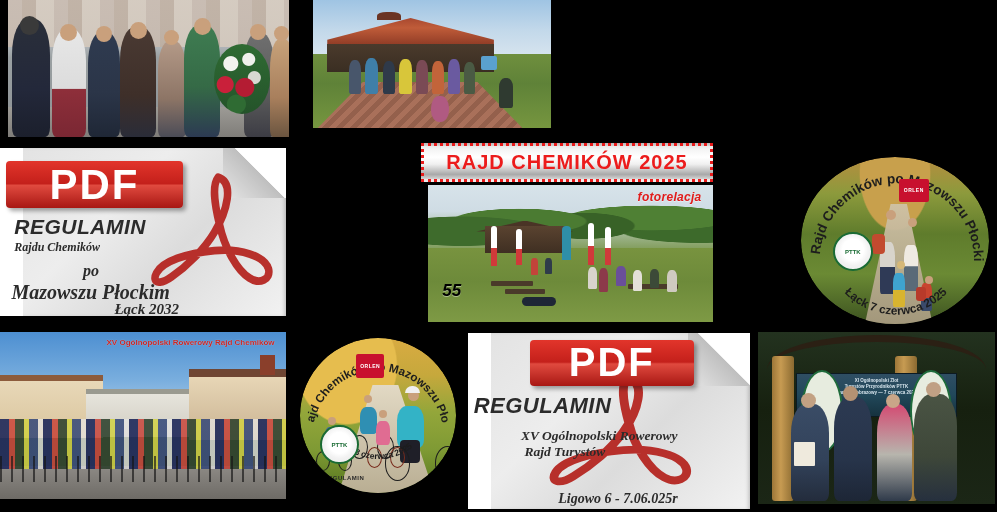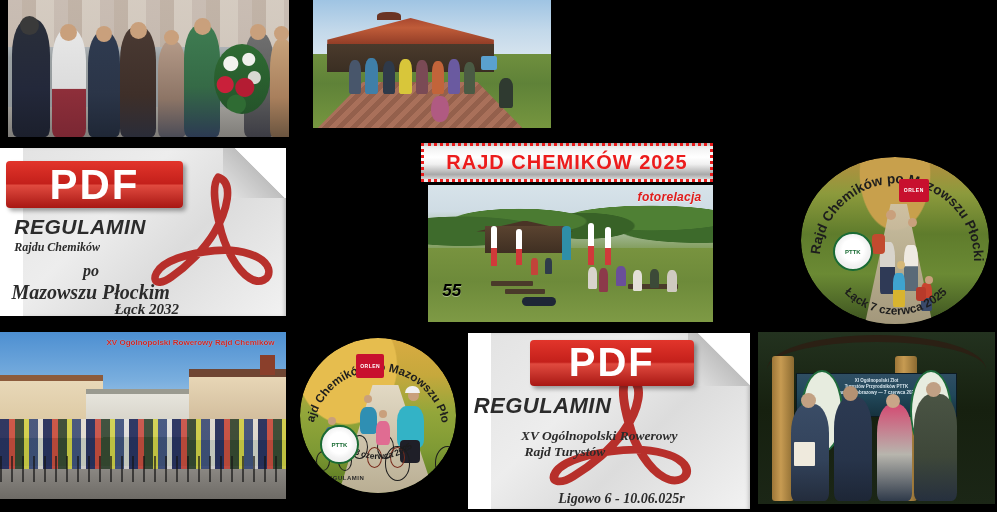--- a/index.html
+++ b/index.html
@@ -546,21 +546,21 @@
                C70 75 60 58 56 40 C52 24 50 10 55 4 Z" fill="none" stroke="#b4211c" stroke-width="6" stroke-linejoin="round"></path>
     </svg>
 
     <div class="pdfbadge" style="left:22%; top:4%; width:58%; height:26%;">
       <span style="font-size:40px;">PDF</span>
     </div>
 
     <div class="reg" style="position:absolute; left:2%; top:34%; font-size:22px;">REGULAMIN</div>
     <div class="txt" style="left:6%; top:54%; font-size:13.5px;margin-left:36px;">XV Ogólnopolski Rowerowy</div>
     <div class="txt" style="left:20%; top:63%; font-size:13.5px;">Rajd Turystów</div>
-    <div class="txt" style="left:32%; top:90%; font-size:14px;">Ligowo 6 - 10.06.025r</div>
+    <div class="txt" style="left:32%; top:90%; font-size:14px;">Ligowo 6 - 7.06.025r</div>
   </div>
 
   <div class="tile photo" id="photo-banner" style="left:758px; top:332px; width:237px; height:172px;">
     <div class="bg"></div>
     <div class="arch"></div>
     <div class="post" style="left:6%;"></div>
     <div class="post" style="left:58%;"></div>
 
     <div class="ban">
       <div class="bantext">

